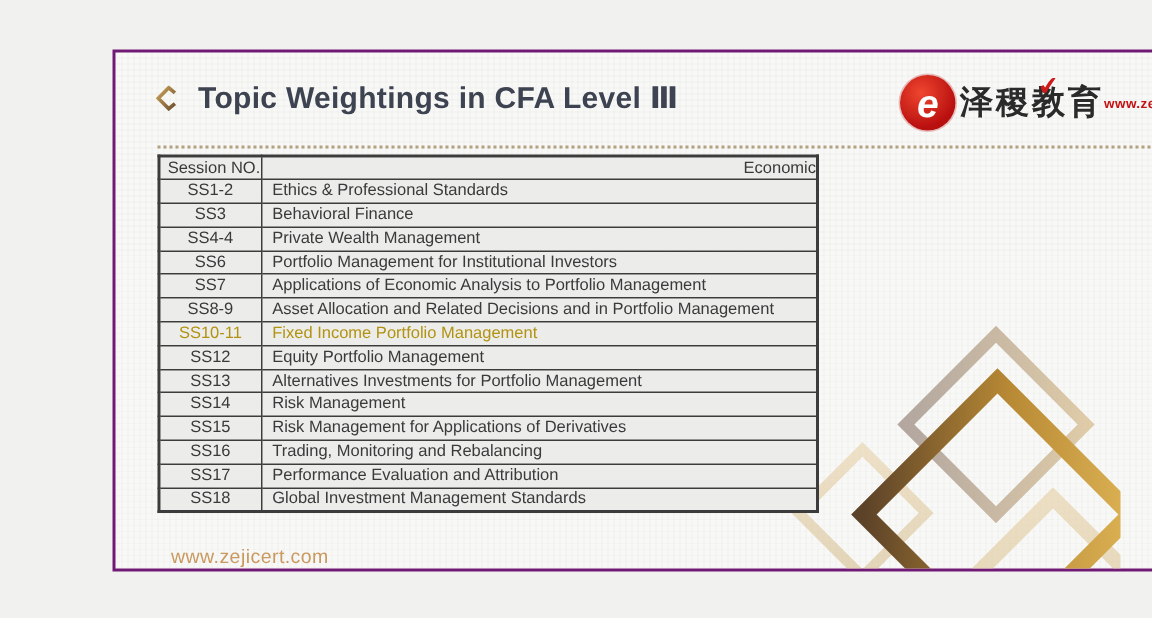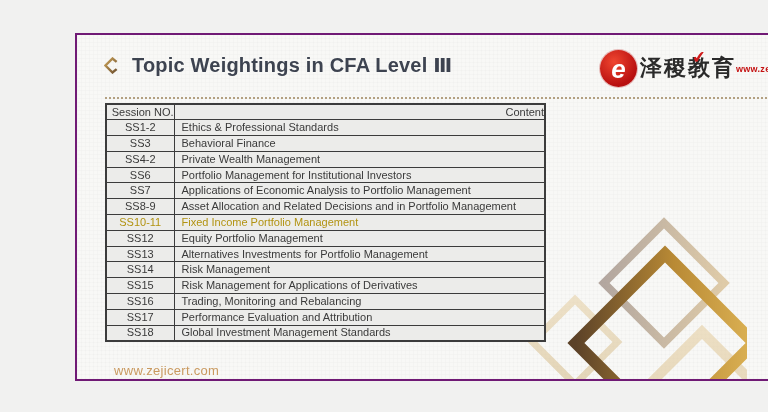--- a/index.html
+++ b/index.html
@@ -115,34 +115,34 @@
 
   <div class="table-wrap">
     <table>
       <colgroup>
           <col class="c-session">
           <col>
         </colgroup>
       <thead>
         <tr>
           <th>Session NO.</th>
-          <th>Content</th>
+          <th>Economic</th>
         </tr>
       </thead>
       <tbody>
           <tr>
             <td class="session">SS1-2</td>
             <td class="content">Ethics &amp; Professional Standards</td>
           </tr>
           <tr>
             <td class="session">SS3</td>
             <td class="content">Behavioral Finance</td>
           </tr>
           <tr>
-            <td class="session">SS4-2</td>
+            <td class="session">SS4-4</td>
             <td class="content">Private Wealth Management</td>
           </tr>
           <tr>
             <td class="session">SS6</td>
             <td class="content">Portfolio Management for Institutional Investors</td>
           </tr>
           <tr>
             <td class="session">SS7</td>
             <td class="content">Applications of Economic Analysis to Portfolio Management</td>
           </tr>

